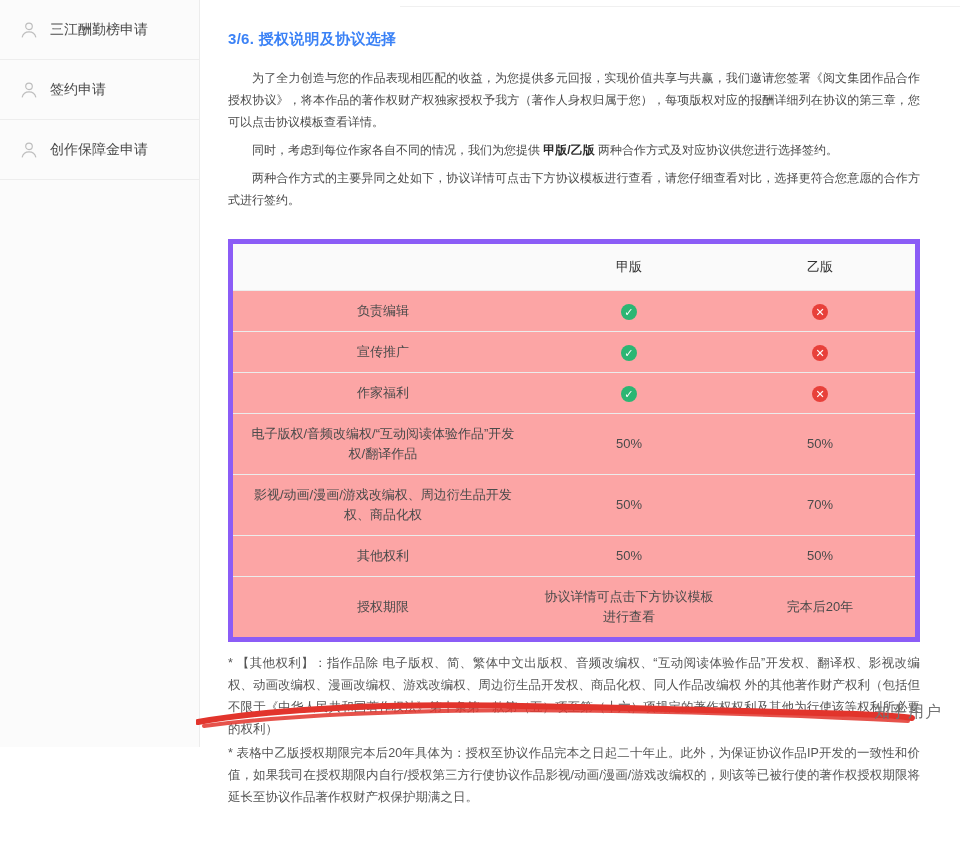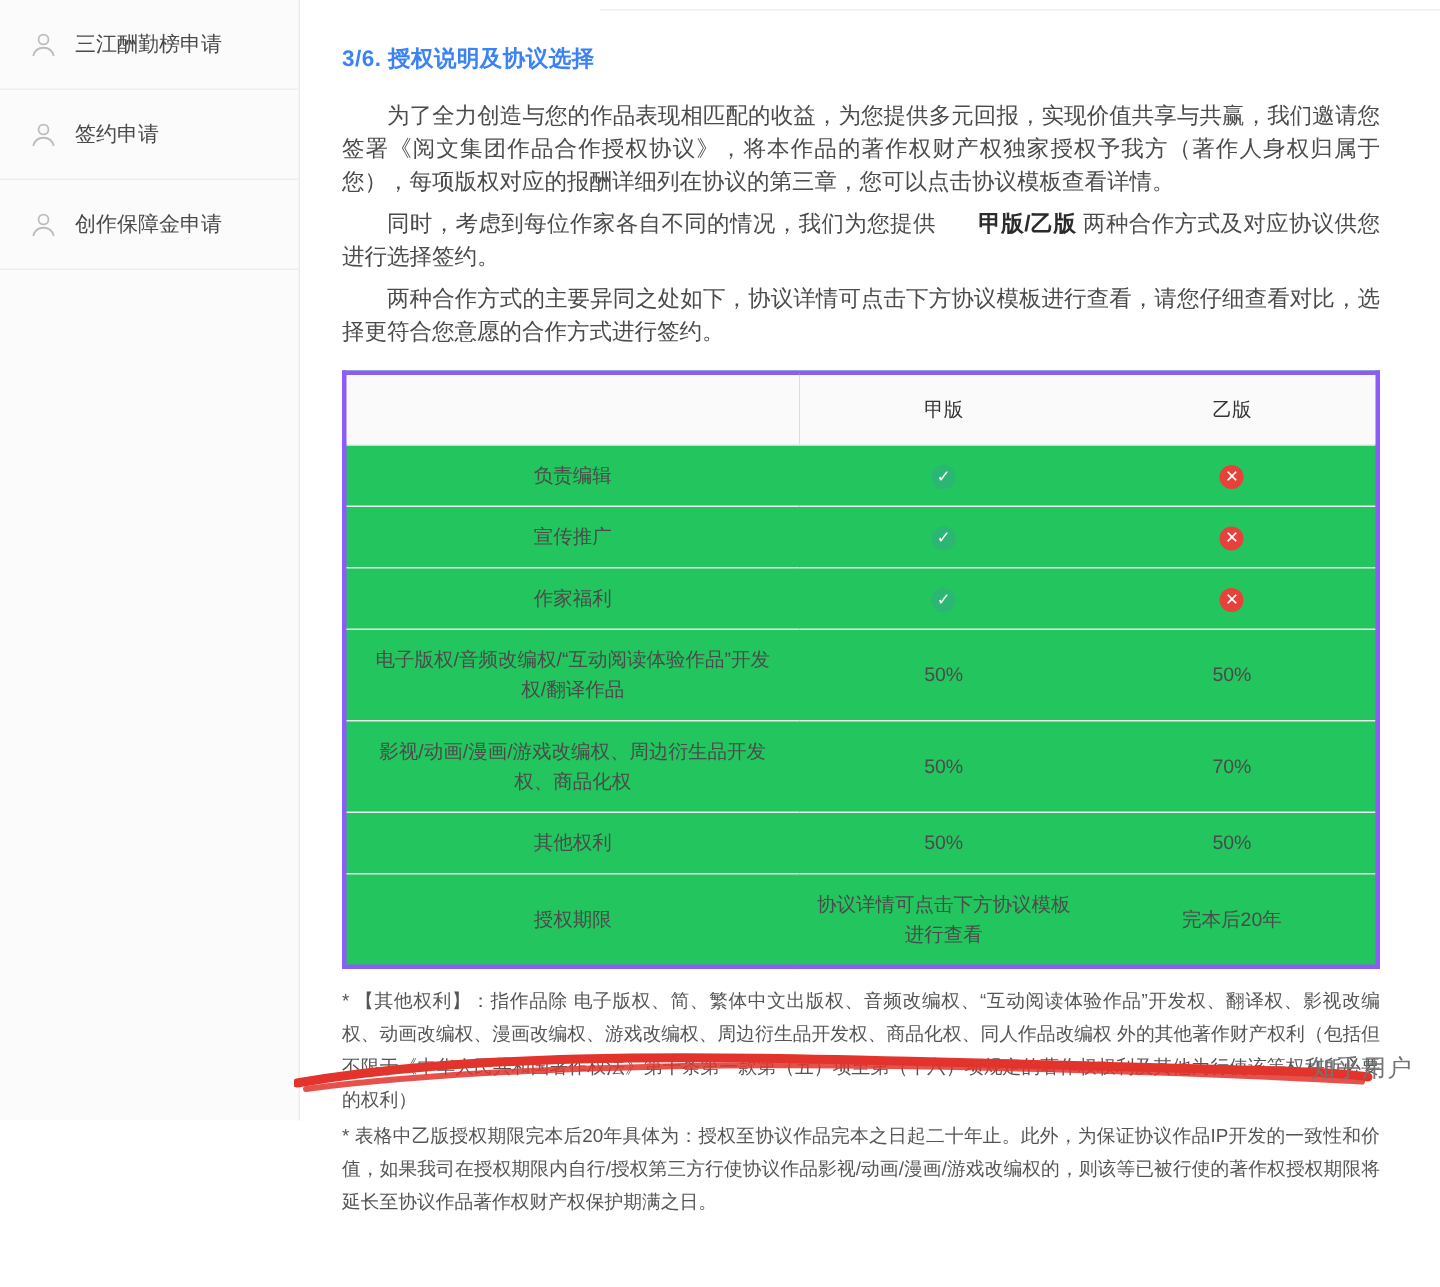--- a/index.html
+++ b/index.html
@@ -65,39 +65,38 @@
     background: #fff;
   }
   .section-title {
     font-size: 15px;
     font-weight: bold;
     color: #3b82f6;
     margin: 30px 0 18px 0;
     letter-spacing: .3px;
   }
   .para {
-    font-size: 15px;
+    font-size: 12px;
     line-height: 22px;
     color: #4b4b4b;
     text-indent: 2em;
     margin: 0 0 6px 0;
     text-align: justify;
   }
   .para b {
     color: #2b2b2b;
-    margin-left: 24px;
   }
 
   
   .tbl {
     width: 100%;
     border-collapse: collapse;
-    margin-top: 14px;
-    background: #22c55e;
-    border: 3px solid #8b5cf6;
+    margin-top: 28px;
+    background: #fca5a5;
+    border: 5px solid #8b5cf6;
     font-size: 13px;
   }
   .tbl th, .tbl td {
     border-bottom: 1px solid #ececec;
     padding: 10px 6px;
     text-align: center;
     color: #4b4b4b;
     line-height: 20px;
   }
   .tbl thead th {

